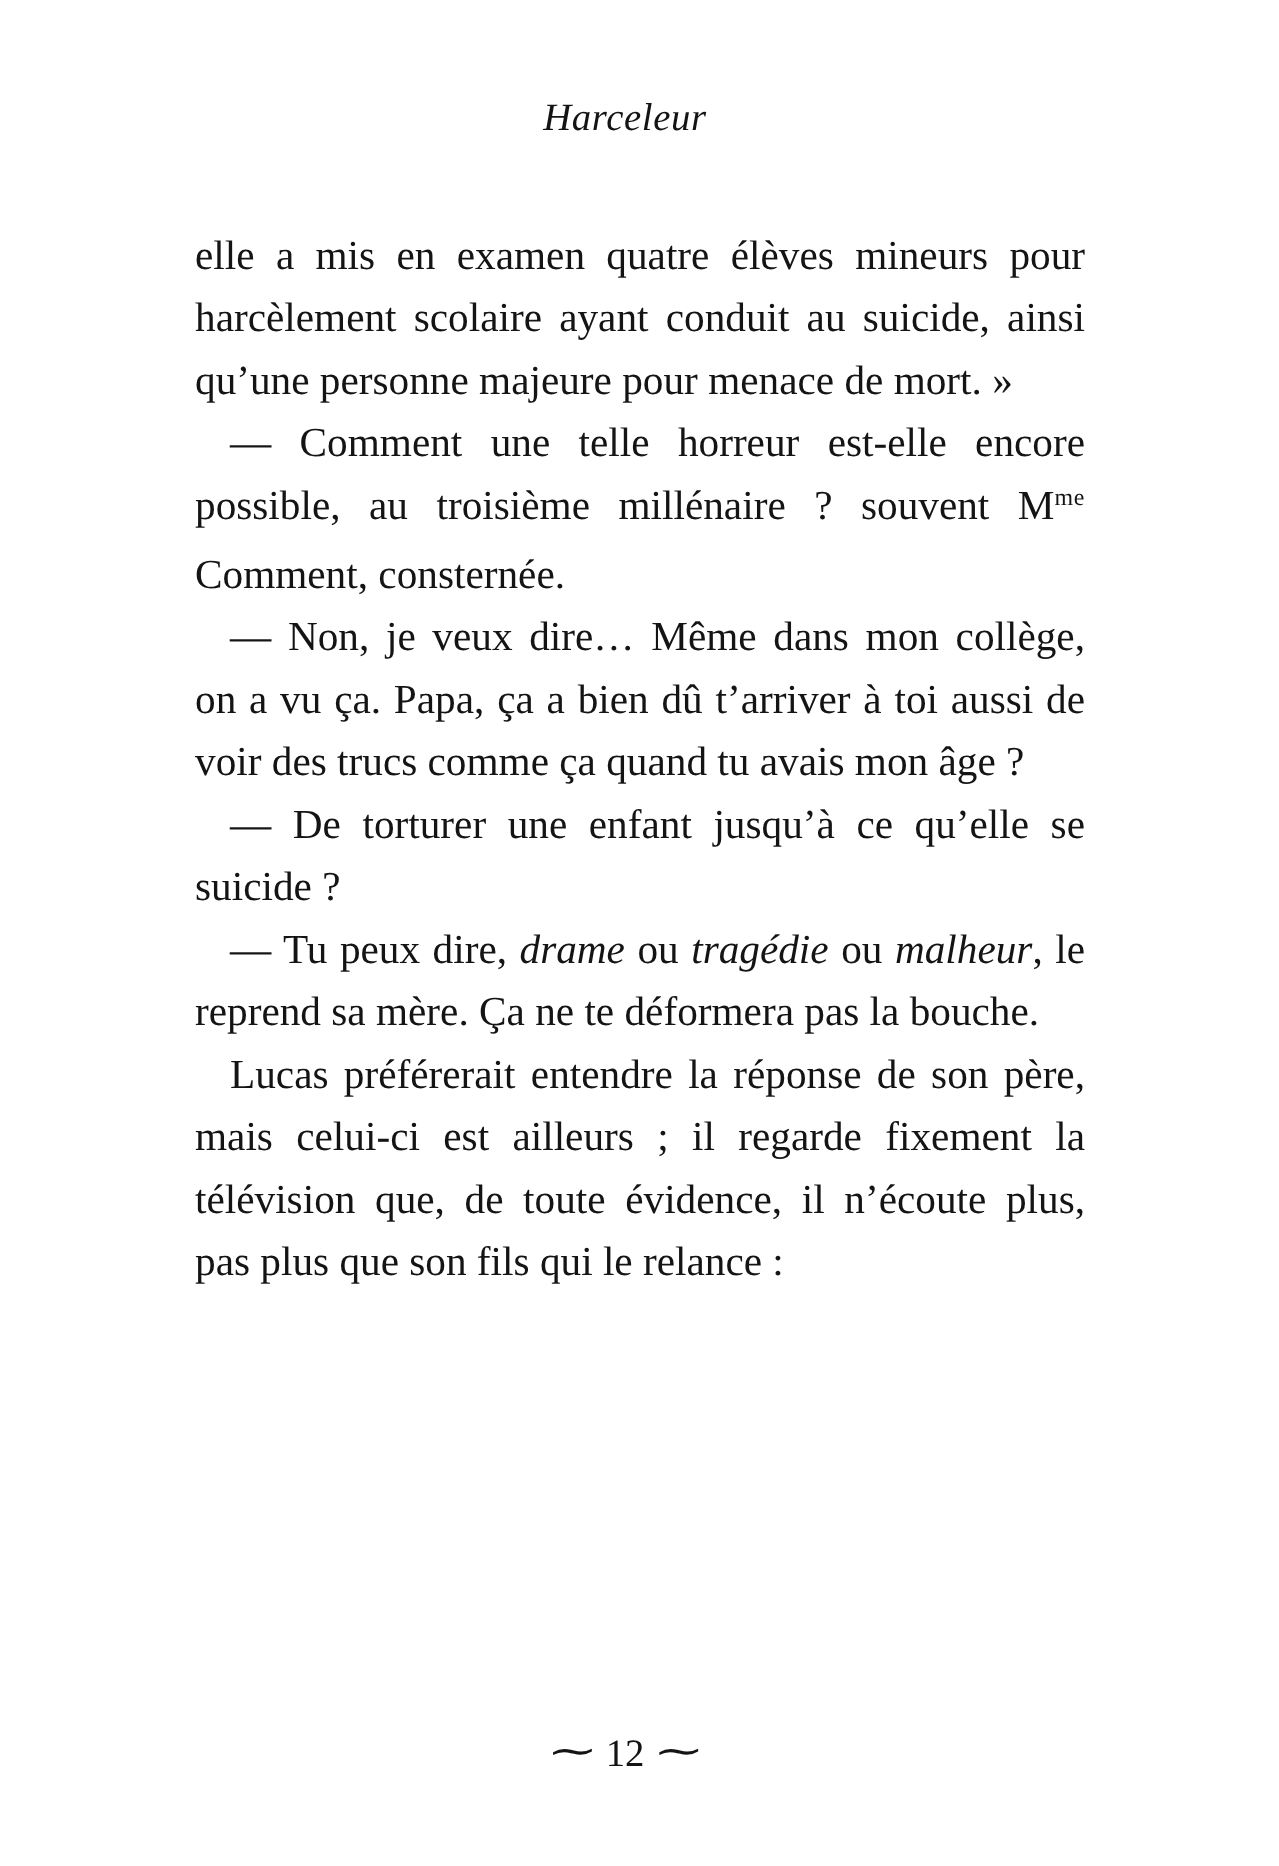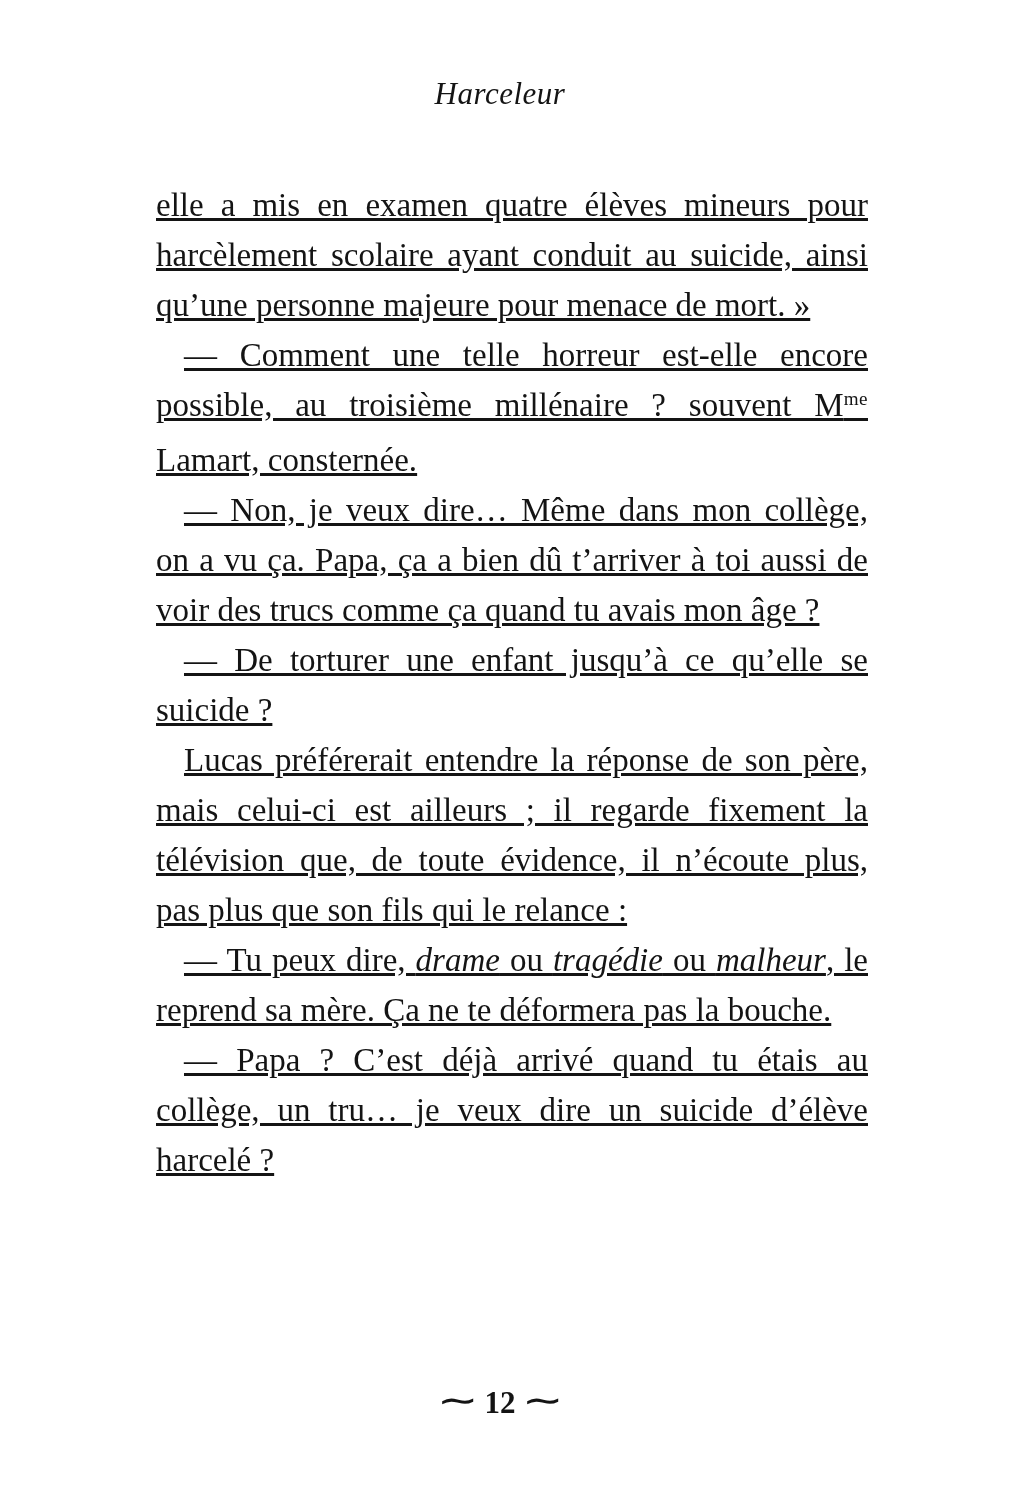--- a/index.html
+++ b/index.html
@@ -32,21 +32,20 @@
     top: 180px;
     left: 156px;
     width: 712px;
     font-size: 33px;
     line-height: 50px;
     text-align: justify;
   }
   .body-text p {
     margin: 0;
     padding: 0;
-    text-decoration: underline;
   }
   .body-text p.indent {
     text-indent: 28px;
   }
   .seg-italic {
     font-style: italic;
   }
   .seg-sup {
     font-size: 0.58em;
     vertical-align: baseline;
@@ -55,51 +54,49 @@
     letter-spacing: 0.5px;
   }
   .footer {
     position: absolute;
     top: 1383px;
     left: 0;
     right: 0;
     text-align: center;
     font-size: 31px;
     line-height: 40px;
-    font-weight: bold;
   }
   .footer .ornament {
     display: inline-block;
     transform: scaleX(1.6);
     margin: 0 14px;
     position: relative;
     top: -2px;
   }
 </style>
 </head>
 <body>
 
 <div class="page">
 
   <div class="running-head">Harceleur</div>
 
   <div class="body-text">
 
     <p><span>elle a mis en examen quatre élèves mineurs pour harcèlement scolaire ayant conduit au suicide, ainsi qu’une personne majeure pour menace de mort. »</span></p>
 
-    <p class="indent"><span>—  Comment une telle horreur est-elle encore possible, au troisième millénaire ? souvent M</span><span class="seg-sup">me</span><span> Lamart, consternée.</span></p>
+    <p class="indent"><span>—  Comment une telle horreur est-elle encore possible, au troisième millénaire ? souvent M</span><span class="seg-sup">me</span><span> Comment, consternée.</span></p>
 
 
     <p class="indent"><span>— Non, je veux dire… Même dans mon collège, on a vu ça. Papa, ça a bien dû t’arriver à toi aussi de voir des trucs comme ça quand tu avais mon âge ?</span></p>
 
     <p class="indent"><span>—  De torturer une enfant jusqu’à ce qu’elle se suicide ?</span></p>
 
+    <p class="indent"><span>— Tu peux dire, </span><span class="seg-italic">drame</span><span> ou </span><span class="seg-italic">tragédie</span><span> ou </span><span class="seg-italic">malheur</span><span>, le reprend sa mère. Ça ne te déformera pas la bouche.</span></p>
+
     <p class="indent"><span>Lucas préférerait entendre la réponse de son père, mais celui-ci est ailleurs ; il regarde fixement la télévision que, de toute évidence, il n’écoute plus, pas plus que son fils qui le relance :</span></p>
 
-    <p class="indent"><span>— Tu peux dire, </span><span class="seg-italic">drame</span><span> ou </span><span class="seg-italic">tragédie</span><span> ou </span><span class="seg-italic">malheur</span><span>, le reprend sa mère. Ça ne te déformera pas la bouche.</span></p>
-
-    <p class="indent"><span>—  Papa ? C’est déjà arrivé quand tu étais au collège, un tru… je veux dire un suicide d’élève harcelé ?</span></p>
 
   </div>
 
   <div class="footer"><span class="ornament">∼</span><span>12</span><span class="ornament">∼</span></div>
 
 </div>
 
 </body></html>

